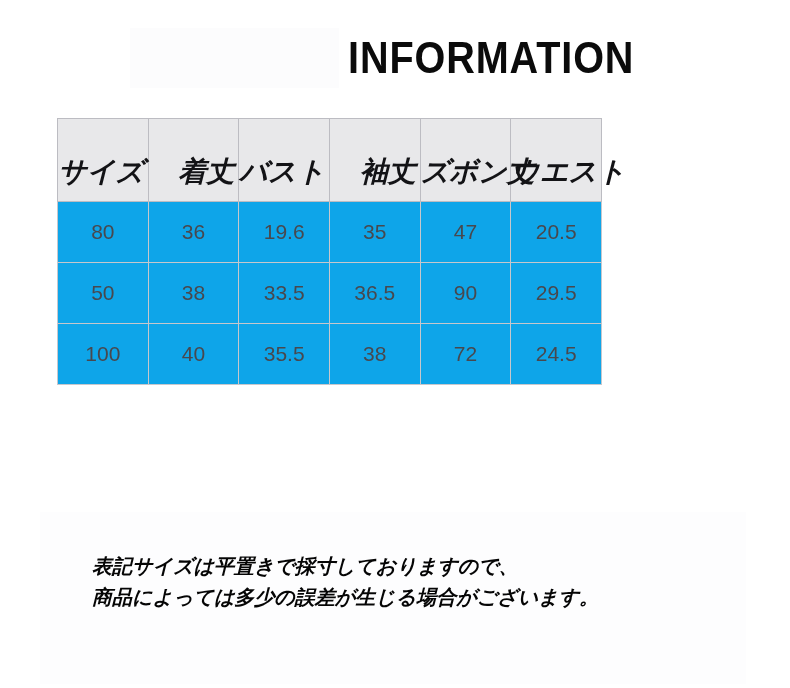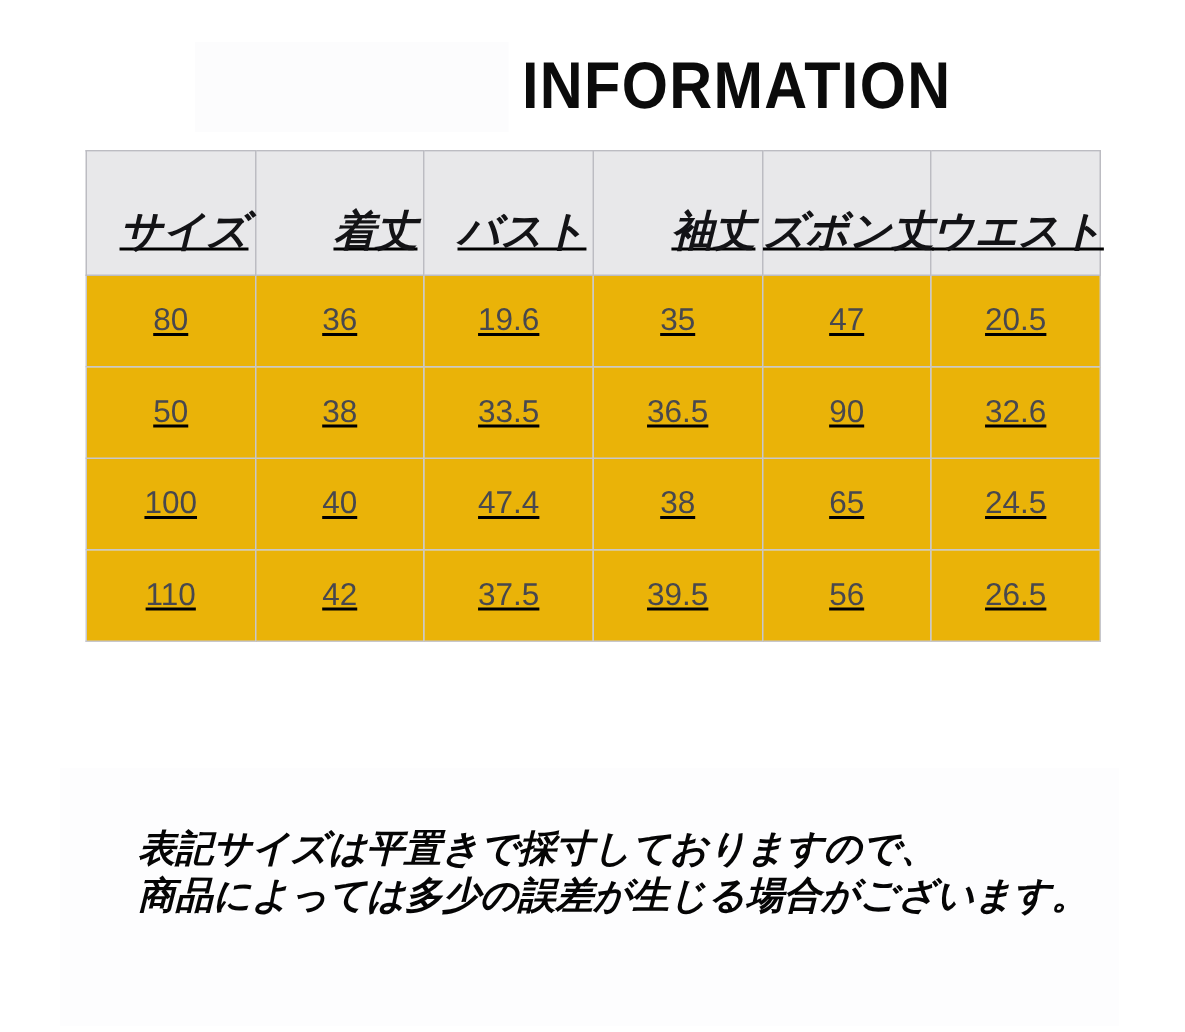--- a/index.html
+++ b/index.html
@@ -41,55 +41,54 @@
     letter-spacing: 1px;
     color: #0b0b0b;
     white-space: nowrap;
     transform: scaleX(0.9);
     transform-origin: left top;
     font-family: "Liberation Sans", sans-serif;
   }
   table.size-table {
     position: absolute;
     left: 57px;
-    top: 100px;
-    width: 677px;
+    top: 118px;
+    width: 545px;
     border-collapse: collapse;
     table-layout: fixed;
-    text-decoration: underline;
   }
   table.size-table th {
     height: 72px;
     background: #e8e8ea;
     border: 1px solid #bcbcc2;
     font-size: 28px;
     font-weight: 700;
     font-style: italic;
     color: #131316;
     text-align: right;
     vertical-align: bottom;
     padding: 0 4px 10px 0;
     white-space: nowrap;
     overflow: visible;
   }
   table.size-table td {
     height: 60px;
     border: 1px solid #c7c7cc;
-    background: #eab308;
+    background: #0ea5e9;
     text-align: center;
     vertical-align: middle;
     font-size: 21px;
     color: #48484e;
     padding: 0;
   }
   .note {
     position: absolute;
     left: 92px;
     top: 551px;
-    font-size: 25px;
+    font-size: 20px;
     line-height: 31px;
     font-weight: 700;
     font-style: italic;
     color: #050505;
     white-space: nowrap;
   }
 </style>
 </head>
 <body>
 
@@ -119,37 +118,29 @@
         <td>35</td>
         <td>47</td>
         <td>20.5</td>
       </tr>
       <tr>
         <td>50</td>
         <td>38</td>
         <td>33.5</td>
         <td>36.5</td>
         <td>90</td>
-        <td>32.6</td>
+        <td>29.5</td>
       </tr>
       <tr>
         <td>100</td>
         <td>40</td>
-        <td>47.4</td>
+        <td>35.5</td>
         <td>38</td>
-        <td>65</td>
+        <td>72</td>
         <td>24.5</td>
-      </tr>
-      <tr>
-        <td>110</td>
-        <td>42</td>
-        <td>37.5</td>
-        <td>39.5</td>
-        <td>56</td>
-        <td>26.5</td>
       </tr>
     </tbody>
   </table>
 
   <div class="note">
     <div>表記サイズは平置きで採寸しておりますので、</div>
     <div>商品によっては多少の誤差が生じる場合がございます。</div>
   </div>
 
 </div>

